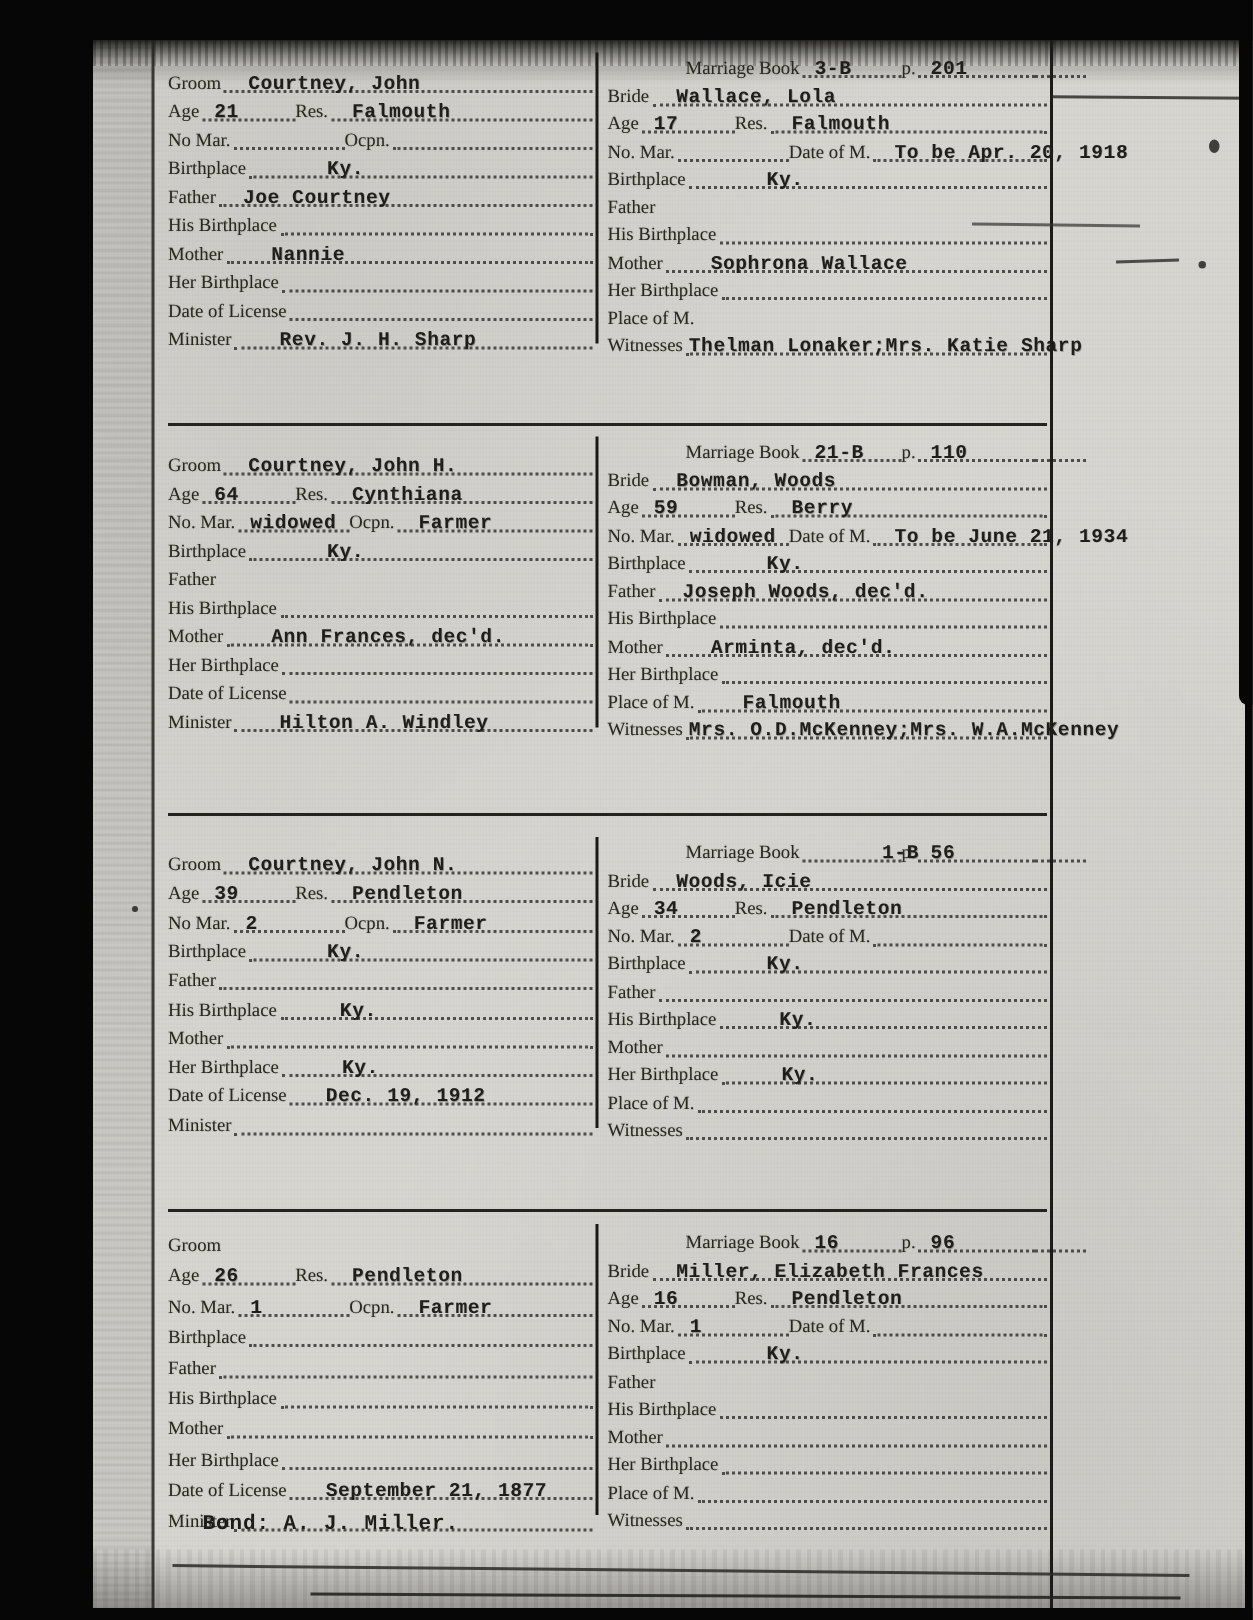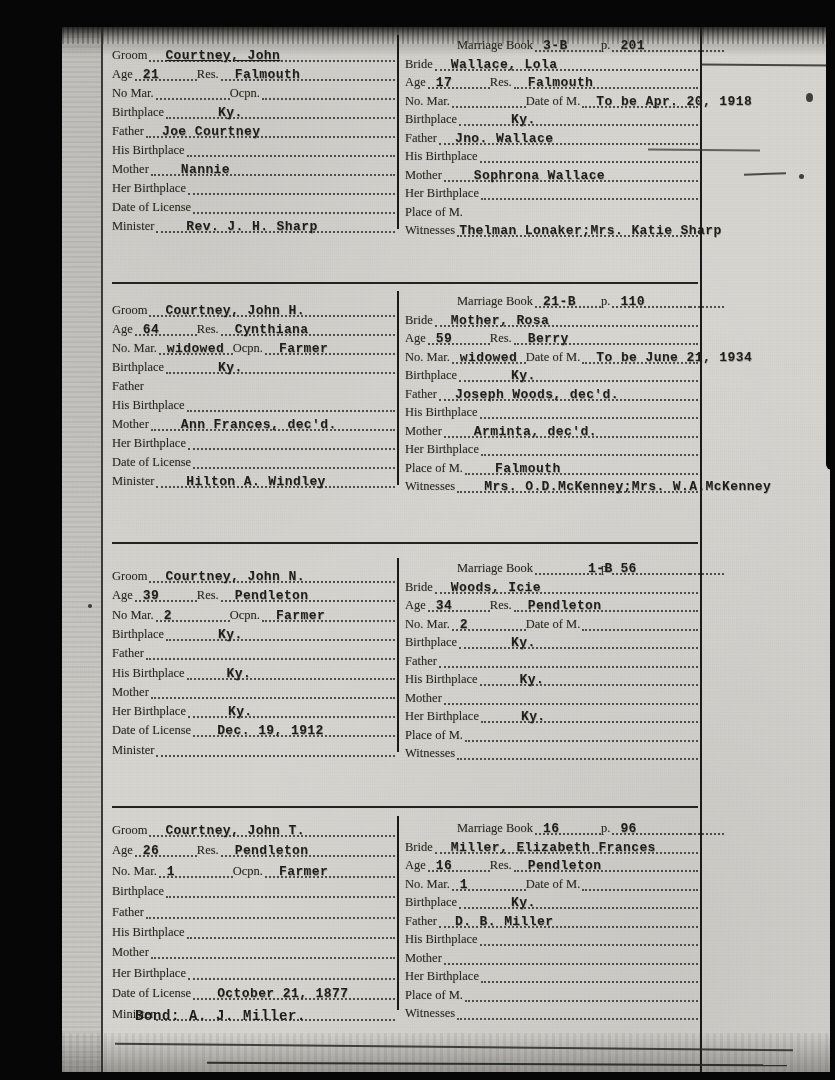--- a/index.html
+++ b/index.html
@@ -116,21 +116,21 @@
   <div class="hline-topright"></div>
 </div>
 
 <div id="records-root">
     <div class="record" style="top: 33px; height: 212px;">
       <div class="divider"></div>
       <div class="col col-left">
         <div class="row" style="top: 10px;">
           <span class="lbl">Groom</span>
           <span class="seg fill">
-            <span class="val" style="left: 16px; text-decoration: underline;">Courtney, John</span>
+            <span class="val" style="left: 16px;">Courtney, John</span>
           </span>
         </div>
         <div class="row" style="top: 29px;">
           <span class="lbl">Age</span>
           <span class="seg mid1">
             <span class="val" style="left: 8px;">21</span>
           </span>
           <span class="lbl">Res.</span>
           <span class="seg fill">
             <span class="val" style="left: 14px;">Falmouth</span>
@@ -228,23 +228,20 @@
           </span>
         </div>
         <div class="row" style="top: 74px;">
           <span class="lbl">Birthplace</span>
           <span class="seg fill">
             <span class="val" style="left: 52px;">Ky.</span>
           </span>
         </div>
         <div class="row" style="top: 92.5px;">
           <span class="lbl">Father</span>
-          <span class="seg fill">
-            <span class="val" style="left: 16px;">Jno. Wallace</span>
-          </span>
         </div>
         <div class="row" style="top: 111px;">
           <span class="lbl">His Birthplace</span>
           <span class="seg fill">
             <span class="val" style="left: 40px;"></span>
           </span>
         </div>
         <div class="row" style="top: 129.5px;">
           <span class="lbl">Mother</span>
           <span class="seg fill">
@@ -345,21 +342,21 @@
           </span>
           <span class="lbl">p.</span>
           <span class="seg mb-p">
             <span class="val" style="left: 8px;">110</span>
           </span>
           <span class="seg mb-tail"></span>
         </div>
         <div class="row" style="top: 18.5px;">
           <span class="lbl">Bride</span>
           <span class="seg fill">
-            <span class="val" style="left: 16px;">Mother, Rosa</span>
+            <span class="val" style="left: 16px;">Bowman, Woods</span>
           </span>
         </div>
         <div class="row" style="top: 37px;">
           <span class="lbl">Age</span>
           <span class="seg mid1">
             <span class="val" style="left: 8px;">59</span>
           </span>
           <span class="lbl">Res.</span>
           <span class="seg fill">
             <span class="val" style="left: 14px;">Berry</span>
@@ -407,21 +404,21 @@
         </div>
         <div class="row" style="top: 166.5px;">
           <span class="lbl">Place of M.</span>
           <span class="seg fill">
             <span class="val" style="left: 30px;">Falmouth</span>
           </span>
         </div>
         <div class="row" style="top: 185px;">
           <span class="lbl">Witnesses</span>
           <span class="seg fill">
-            <span class="val" style="left: 2px; margin-left: 25px;">Mrs. O.D.McKenney;Mrs. W.A.McKenney</span>
+            <span class="val" style="left: 2px;">Mrs. O.D.McKenney;Mrs. W.A.McKenney</span>
           </span>
         </div>
       </div>
     </div>
     <div class="record" style="top: 556px; height: 212px;">
       <div class="divider"></div>
       <div class="col col-left">
         <div class="row" style="top: 8px;">
           <span class="lbl">Groom</span>
           <span class="seg fill">
@@ -571,23 +568,20 @@
             <span class="val" style="left: 2px;"></span>
           </span>
         </div>
       </div>
     </div>
     <div class="record" style="top: 814px; height: 212px;">
       <div class="divider"></div>
       <div class="col col-left">
         <div class="row" style="top: 4px;">
           <span class="lbl">Groom</span>
-          <span class="seg fill">
-            <span class="val" style="left: 16px;">Courtney, John T.</span>
-          </span>
         </div>
         <div class="row" style="top: 24.4px;">
           <span class="lbl">Age</span>
           <span class="seg mid1">
             <span class="val" style="left: 8px;">26</span>
           </span>
           <span class="lbl">Res.</span>
           <span class="seg fill">
             <span class="val" style="left: 14px;">Pendleton</span>
           </span>
@@ -628,21 +622,21 @@
         </div>
         <div class="row" style="top: 146.8px;">
           <span class="lbl">Her Birthplace</span>
           <span class="seg fill">
             <span class="val" style="left: 40px;"></span>
           </span>
         </div>
         <div class="row" style="top: 167.2px;">
           <span class="lbl">Date of License</span>
           <span class="seg fill">
-            <span class="val" style="left: 24px;">October 21, 1877</span>
+            <span class="val" style="left: 24px;">September 21, 1877</span>
           </span>
         </div>
         <div class="row" style="top: 187.6px;">
           <span class="lbl">Minister</span>
           <span class="seg fill">
             <span class="val" style="left: 30px;"></span>
           </span>
         </div>
       </div>
       <div class="col col-right">
@@ -684,23 +678,20 @@
           </span>
         </div>
         <div class="row" style="top: 76px;">
           <span class="lbl">Birthplace</span>
           <span class="seg fill">
             <span class="val" style="left: 52px;">Ky.</span>
           </span>
         </div>
         <div class="row" style="top: 94.5px;">
           <span class="lbl">Father</span>
-          <span class="seg fill">
-            <span class="val" style="left: 16px;">D. B. Miller</span>
-          </span>
         </div>
         <div class="row" style="top: 113px;">
           <span class="lbl">His Birthplace</span>
           <span class="seg fill">
             <span class="val" style="left: 40px;"></span>
           </span>
         </div>
         <div class="row" style="top: 131.5px;">
           <span class="lbl">Mother</span>
           <span class="seg fill">

